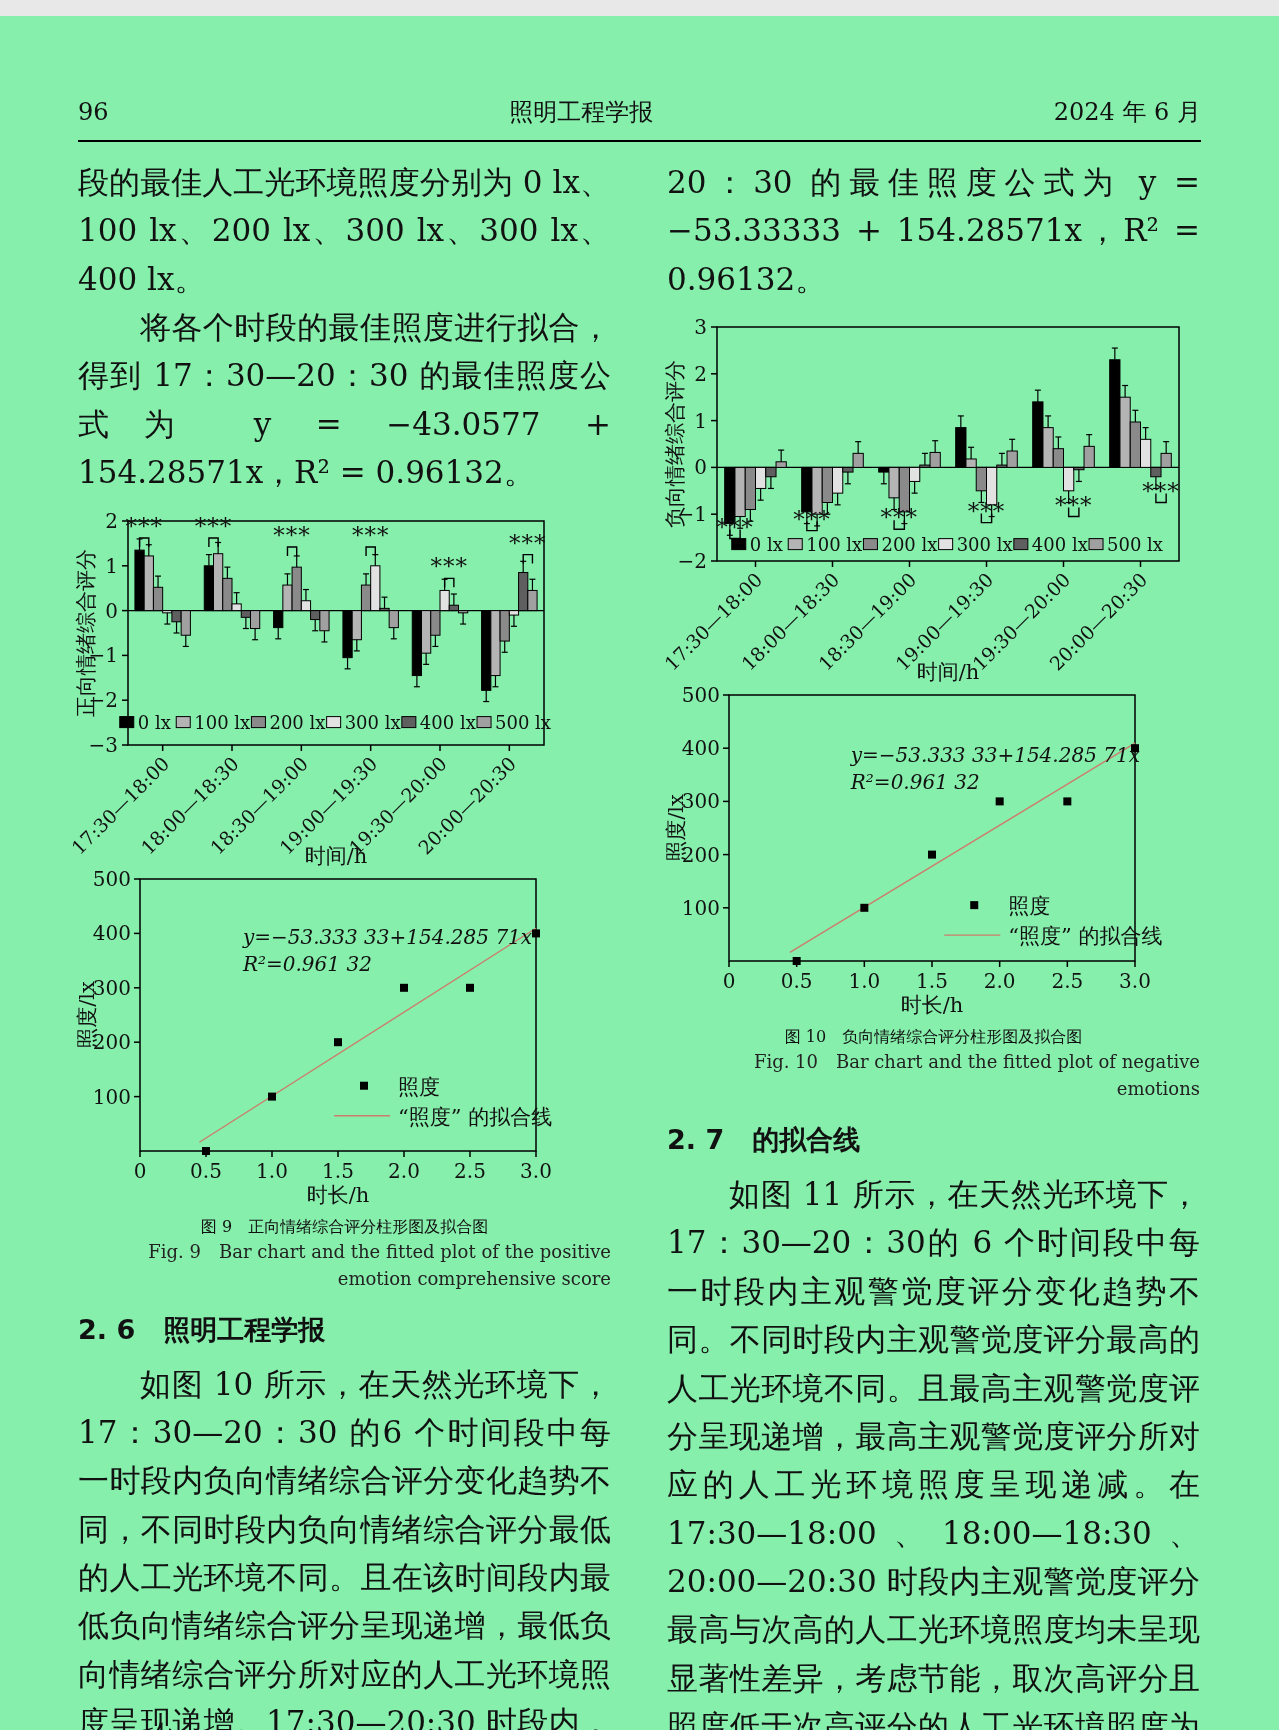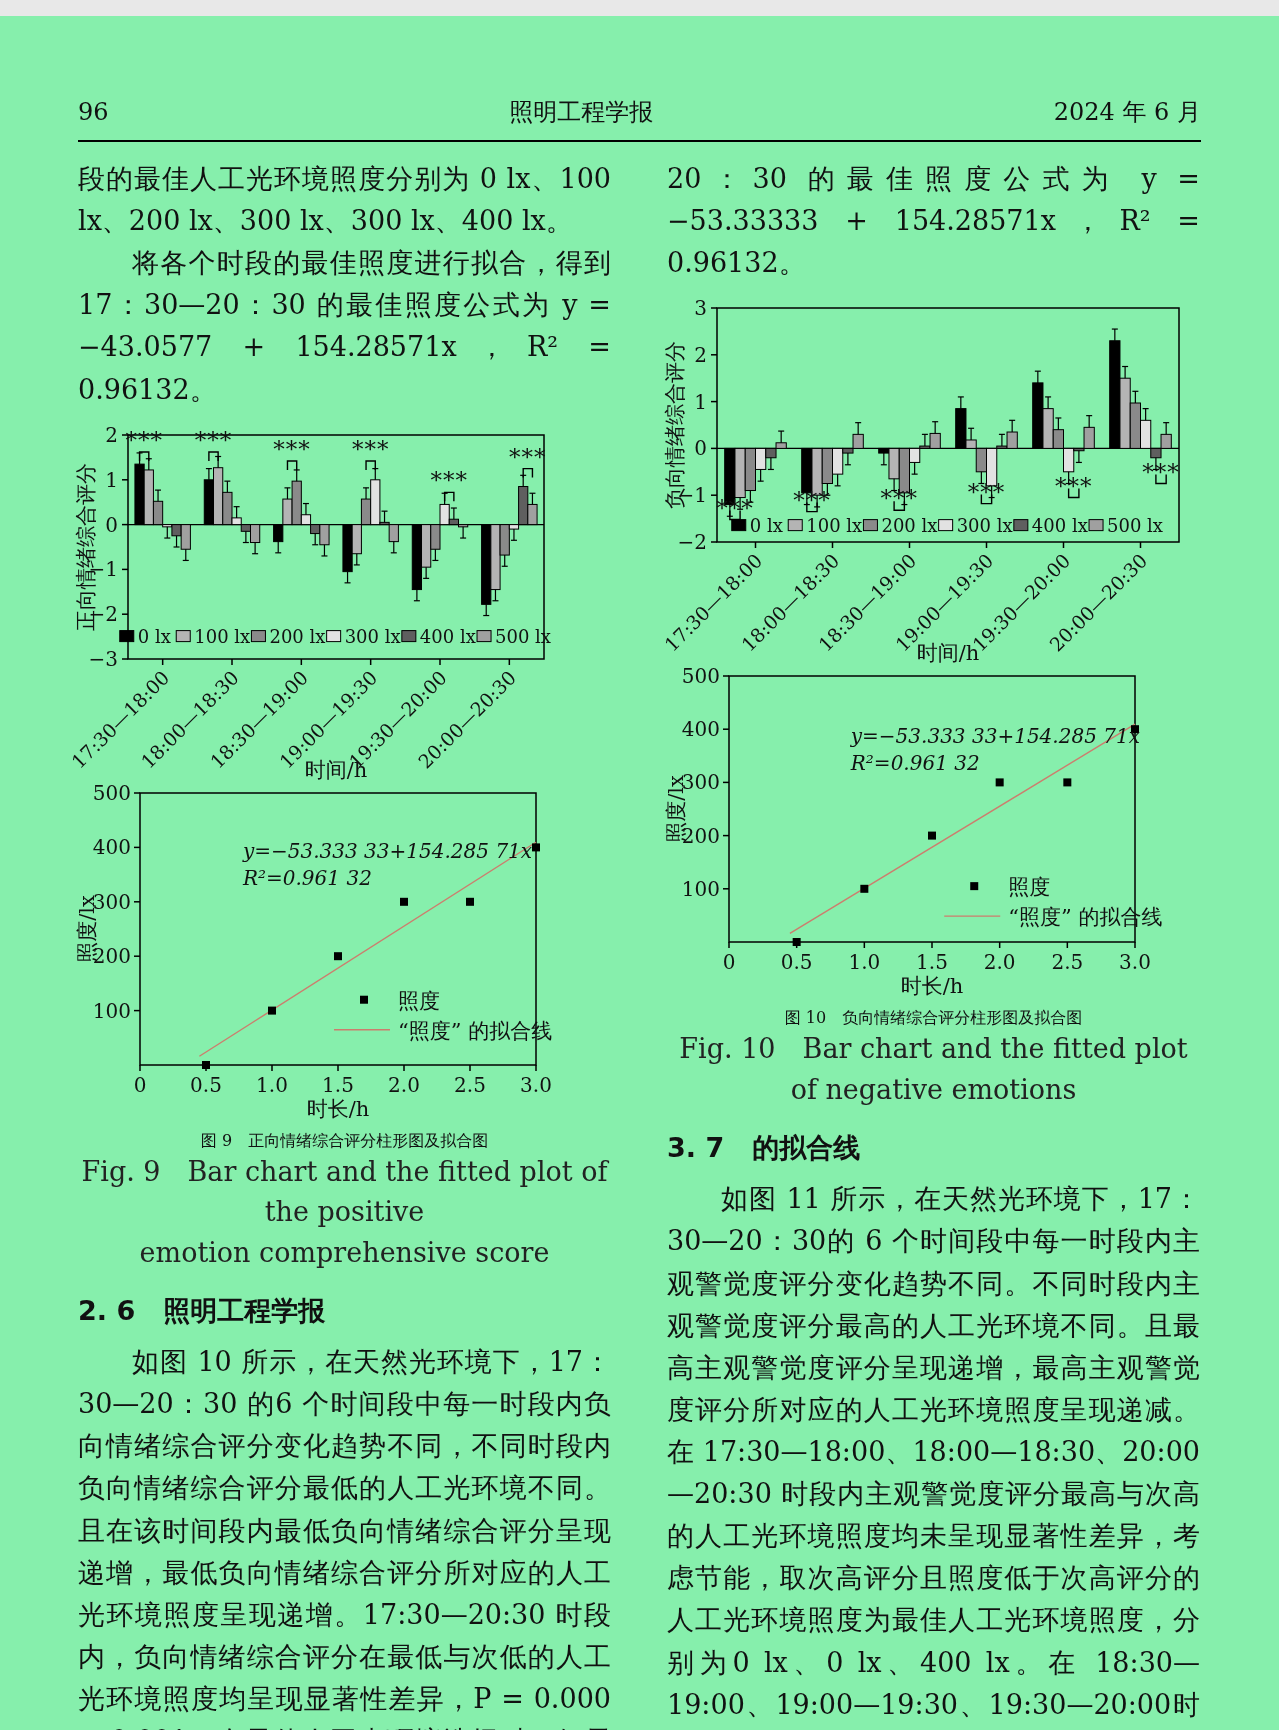--- a/index.html
+++ b/index.html
@@ -3,27 +3,27 @@
 <meta charset="utf-8">
 <style>
   html,body{margin:0;padding:0;background:#e8e8e8;}
   .page{position:relative;width:1279px;height:1730px;margin:16px auto;background:#86efac;
         box-sizing:border-box;padding:80px 78px 0 78px;overflow:hidden;
         font-family:"DejaVu Serif","Liberation Serif",serif;color:#111;}
   header{display:flex;justify-content:space-between;align-items:baseline;font-size:24px;}
   .rule{border-top:2px solid #000;margin-top:12px;margin-bottom:16px;}
   .columns{display:flex;gap:56px;}
   .col{width:533px;}
-  p.body-text{font-size:27px;line-height:1.56;text-align:justify;margin:0;}
+  p.body-text{font-size:31px;line-height:1.56;text-align:justify;margin:0;}
   p.indent{text-indent:2em;}
   figure{margin:10px 0 4px 0;}
   .chart{margin:0 auto;}
   .chart svg{display:block;overflow:visible;}
   figcaption .cap-zh{text-align:center;font-size:16px;margin-top:10px;}
-  figcaption .cap-en{text-align:center;font-size:27px;line-height:1.5;color:#222;}
+  figcaption .cap-en{text-align:right;font-size:18px;line-height:1.5;color:#222;}
   h2.sec{font-family:"DejaVu Sans","Liberation Sans",sans-serif;font-size:27px;font-weight:bold;
          margin:20px 0 12px 0;}
   h2.sec .num{margin-right:28px;}
 </style>
 </head>
 <body>
 
 <div class="page">
 
   <header>
@@ -474,20 +474,20 @@
               <text x="341.24" y="258.14" font-size="21" text-anchor="start" font-family="&quot;DejaVu Serif&quot;,&quot;Liberation Serif&quot;,serif" fill="#111">“照度” 的拟合线</text>
             </svg>
           </div>
         <figcaption>
           <div class="cap-zh">图 10　负向情绪综合评分柱形图及拟合图</div>
           <div class="cap-en">Fig. 10　Bar chart and the fitted plot of negative emotions</div>
         </figcaption>
       </figure>
 
       <h2 class="sec">
-        <span class="num">3. 7</span><span>的拟合线</span>
+        <span class="num">2. 7</span><span>的拟合线</span>
       </h2>
       <p class="body-text indent">如图 11 所示，在天然光环境下，17：30—20：30的 6 个时间段中每一时段内主观警觉度评分变化趋势不同。不同时段内主观警觉度评分最高的人工光环境不同。且最高主观警觉度评分呈现递增，最高主观警觉度评分所对应的人工光环境照度呈现递减。在 17:30—18:00、18:00—18:30、20:00—20:30 时段内主观警觉度评分最高与次高的人工光环境照度均未呈现显著性差异，考虑节能，取次高评分且照度低于次高评分的人工光环境照度为最佳人工光环境照度，分别为0 lx、0 lx、400 lx。在 18:30—19:00、19:00—19:30、19:30—20:00时段内最高与次高评分的人工光环境照度均呈现显著性差异，在最优人工光环境选择时，仅需选择最高评分的人工光环境，最佳人工光环境照度分别为 200 lx、400 lx、400 lx。</p>
 
     </div>
 
   </div>
 </div>
 
 </body></html>

